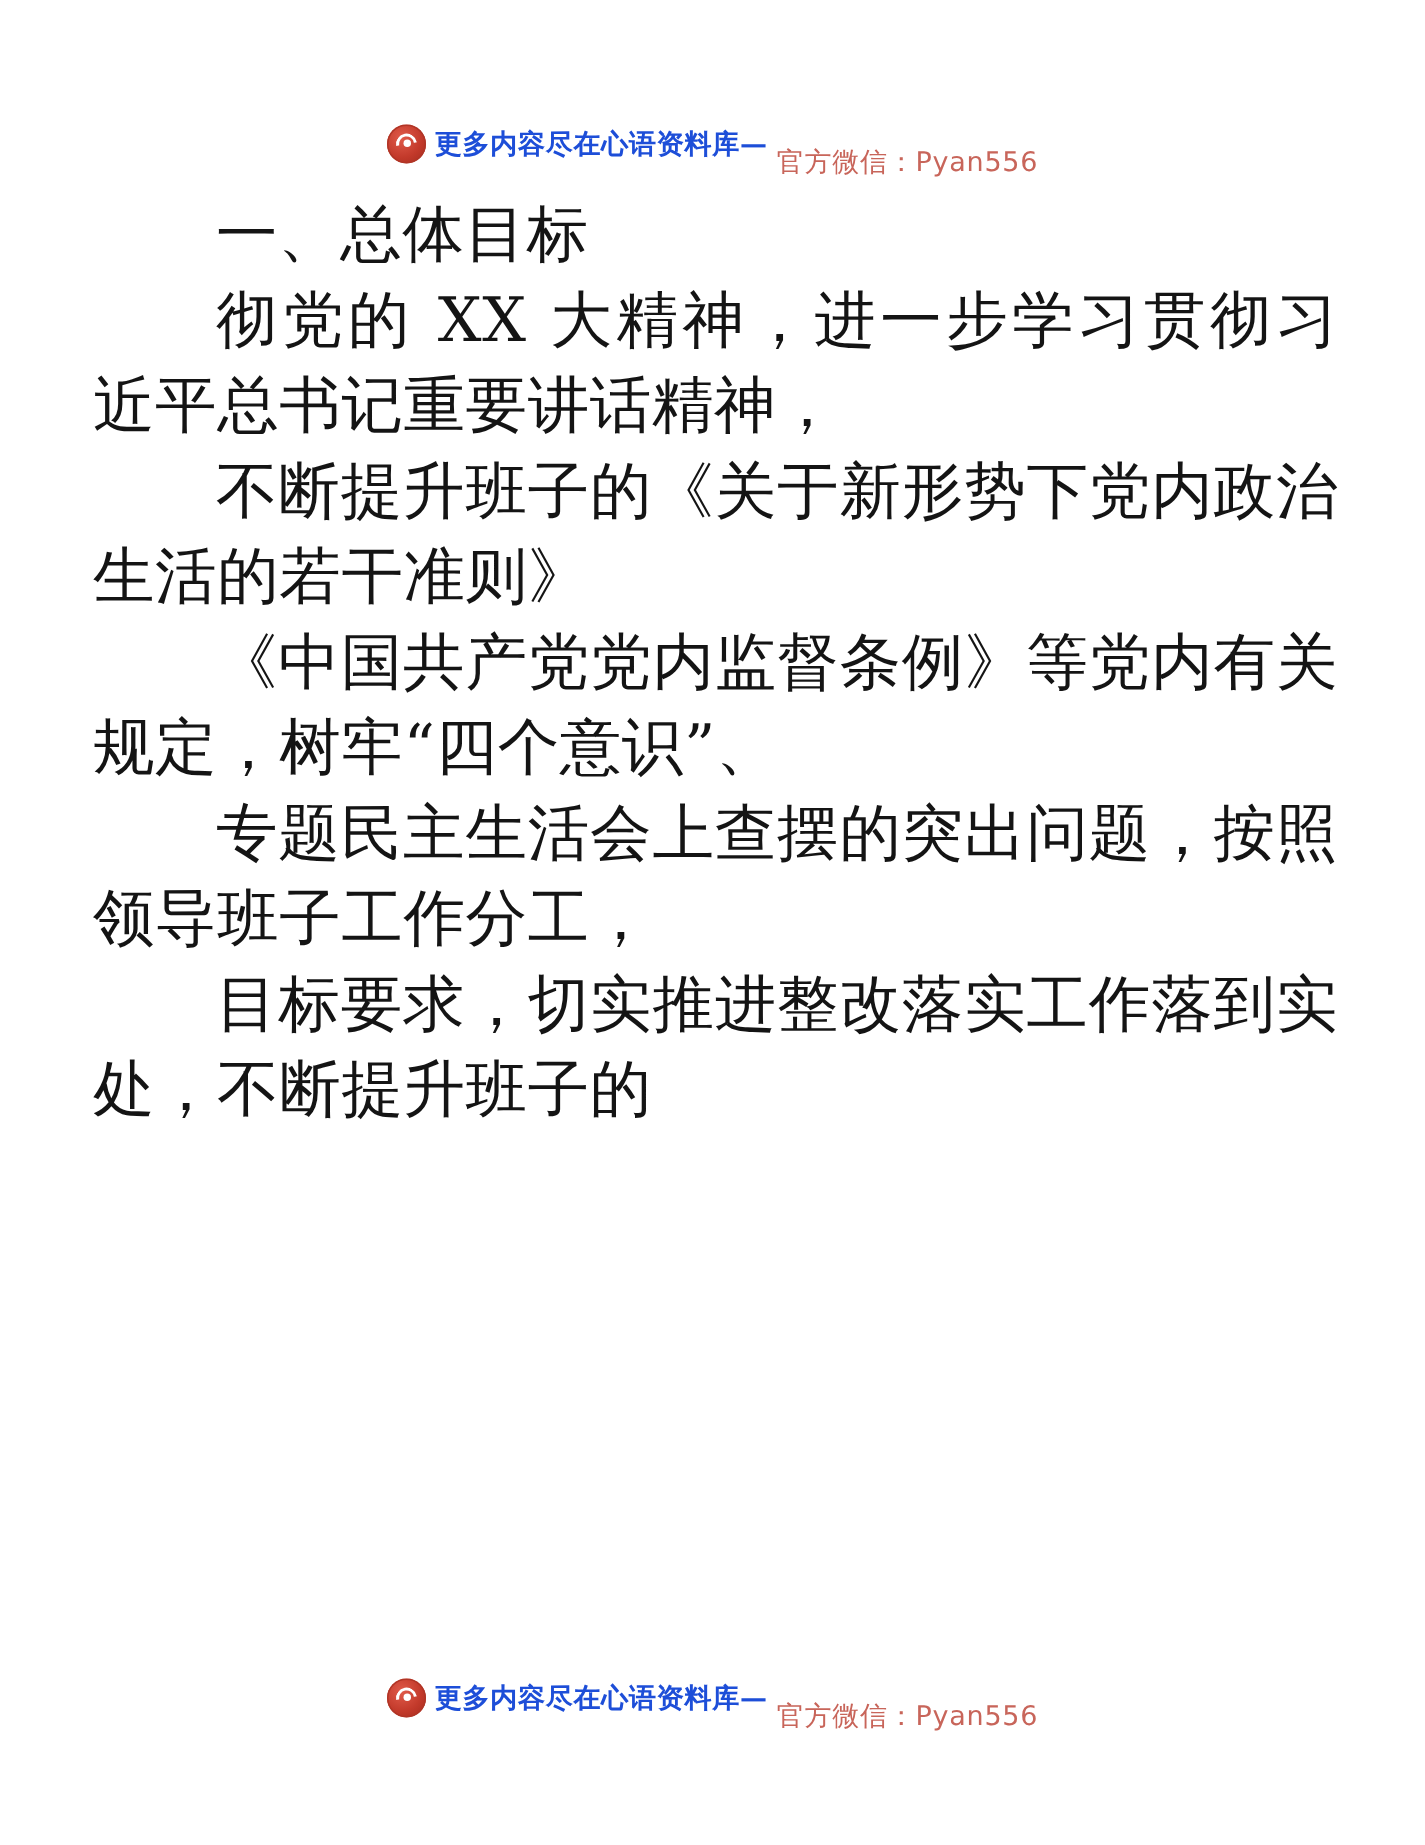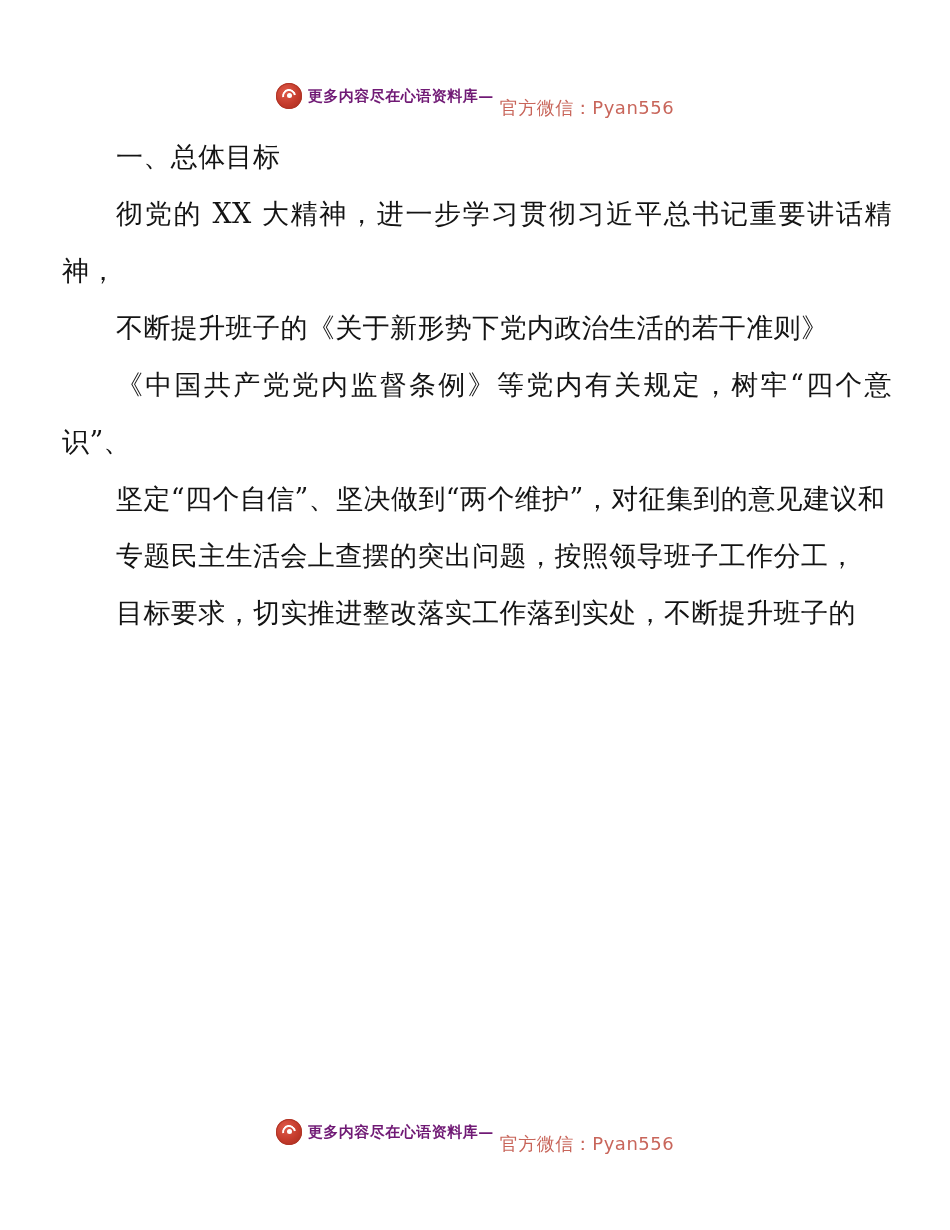--- a/index.html
+++ b/index.html
@@ -70,41 +70,41 @@
     position: absolute;
     left: 11px;
     top: 10px;
     width: 5px;
     height: 5px;
     background: #ffffff;
     border-radius: 50%;
   }
   .wm-text {
     font-family: "DejaVu Serif", "Liberation Serif", serif;
-    font-size: 15px;
+    font-size: 18px;
     font-weight: 700;
-    color: #701a75;
+    color: #1d4ed8;
     letter-spacing: 0.5px;
     text-align: right;
   }
   .wm-text-2 {
     font-family: "DejaVu Sans", "Liberation Sans", sans-serif;
     font-size: 18px;
     font-weight: 400;
     color: #c8655a;
     letter-spacing: 0.5px;
     margin-top: 24px;
   }
 
   
   .doc-body {
     padding: 0 58px 0 62px;
   }
   .para {
-    font-size: 27px;
+    font-size: 41px;
     line-height: 57px;
     letter-spacing: 0.4px;
     text-align: justify;
     text-justify: inter-ideograph;
     margin: 0;
     text-indent: 2em;
     word-break: break-all;
   }
   .para.heading {
     text-indent: 2em;
@@ -119,21 +119,20 @@
     <span class="wm-logo"></span>
     <span class="wm-text">更多内容尽在心语资料库—</span>
     <span class="wm-text-2">官方微信：Pyan556</span>
   </div>
 
   <div class="doc-body">
     <p class="para heading">一、总体目标</p>
     <p class="para">彻党的 XX 大精神，进一步学习贯彻习近平总书记重要讲话精神，</p>
     <p class="para">不断提升班子的《关于新形势下党内政治生活的若干准则》</p>
     <p class="para">《中国共产党党内监督条例》等党内有关规定，树牢“四个意识”、</p>
-    <p class="para">坚定“四个自信”、坚决做到“两个维护”，对征集到的意见建议和</p>
     <p class="para">专题民主生活会上查摆的突出问题，按照领导班子工作分工，</p>
     <p class="para">目标要求，切实推进整改落实工作落到实处，不断提升班子的</p>
   </div>
 
   <div class="watermark watermark-bottom">
     <span class="wm-logo"></span>
     <span class="wm-text">更多内容尽在心语资料库—</span>
     <span class="wm-text-2">官方微信：Pyan556</span>
   </div>
 

